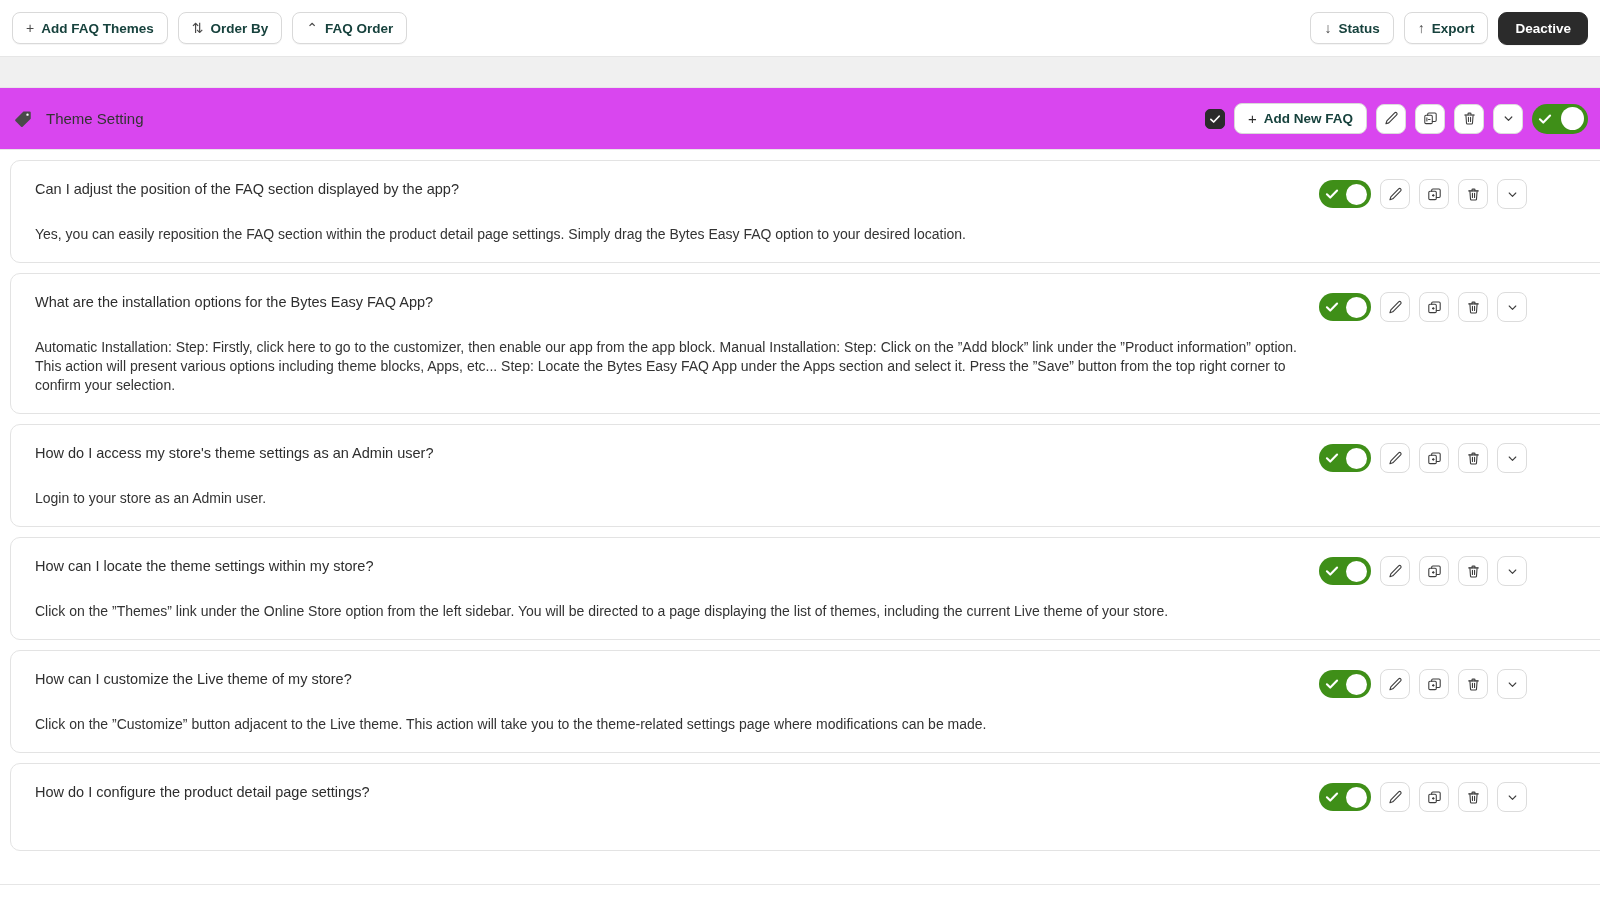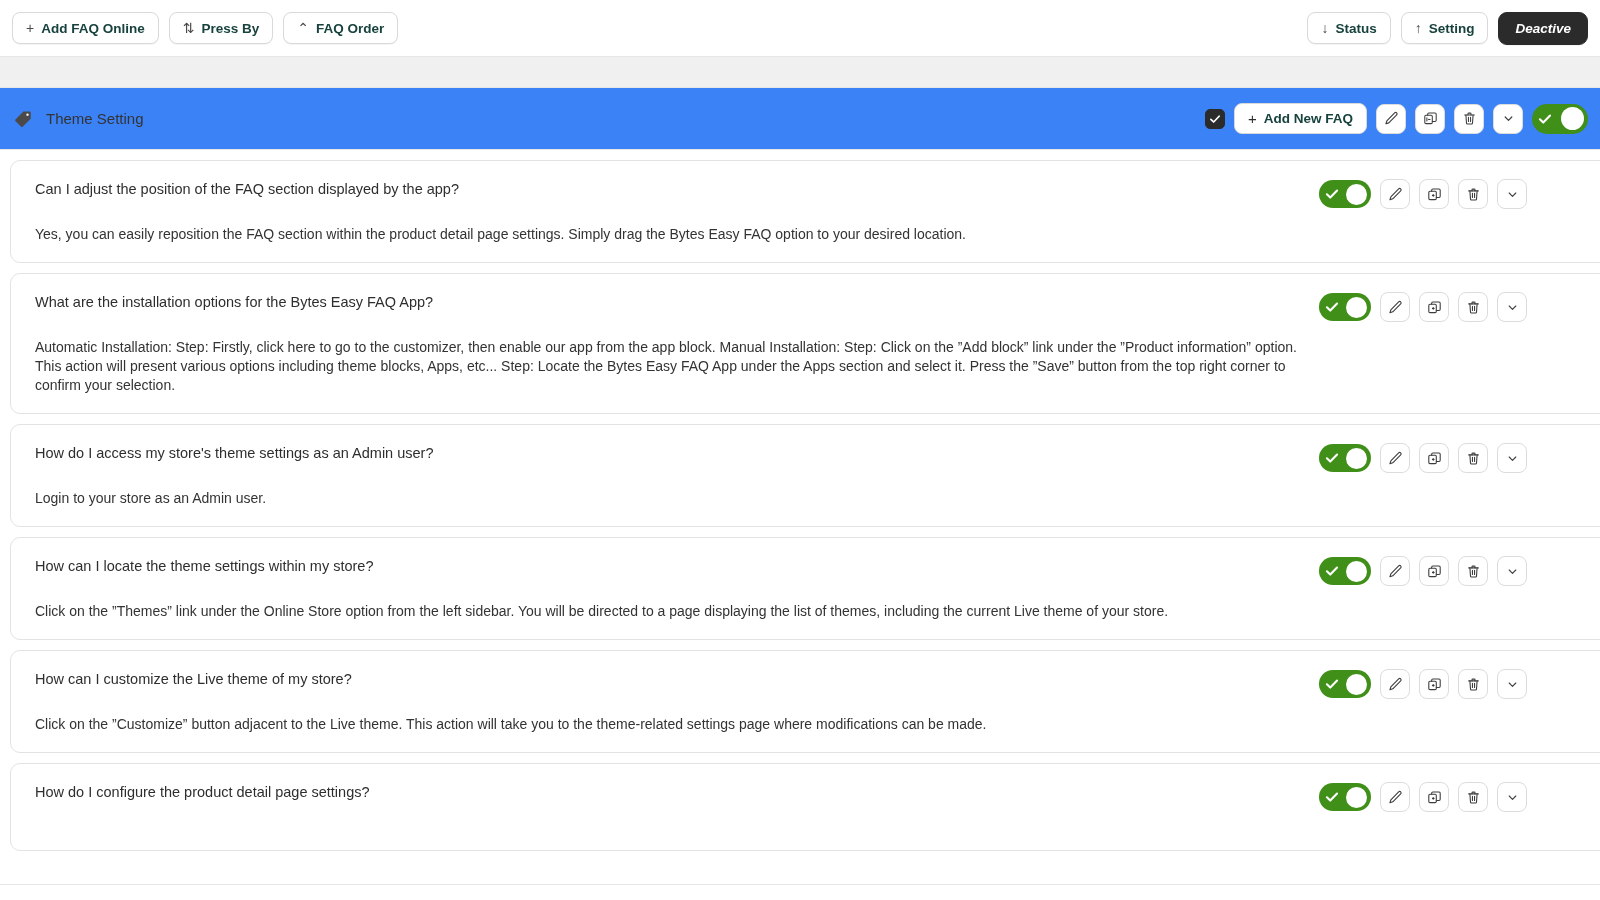--- a/index.html
+++ b/index.html
@@ -32,40 +32,40 @@
     color: #17423d;
     white-space: nowrap;
     cursor: pointer;
     box-shadow: 0 1px 0 rgba(0,0,0,0.04);
   }
   .btn .gl { font-size: 14px; line-height: 1; color: #4a4a4a; font-weight: normal; }
   .btn.dark {
     background: #2b2b2b; border-color: #2b2b2b; color: #ffffff;
     border-radius: 9px; padding: 0 16px; height: 33px;
   }
-  .btn-deactive { position: relative; font-style: italic; }
+  .btn-deactive { position: relative; }
 
   .tb-gap {
     position: absolute; left:0; top: 57px; width: 1600px; height: 31px;
     background: #f0f0f0;
     border-bottom: 1px solid #e6e6e6;
   }
 
   
   .group-panel {
     position: absolute; left: 0; top: 88px; width: 1600px;
     background: #ffffff;
   }
   .group-header {
     position: relative;
     height: 62px;
     display: flex; align-items: center;
     padding: 0 12px 0 14px;
     border-bottom: 1px solid #e6e6e6;
-    background: #3b82f6;
+    background: #d946ef;
   }
   .group-title-wrap { display: flex; align-items: center; gap: 14px; }
   .tag-icon { width: 18px; height: 18px; display:block; }
   .group-title { font-size: 15px; color: #333333; }
 
   .group-actions { margin-left: auto; display: flex; align-items: center; gap: 9px; }
 
   .checkbox {
     width: 20px; height: 20px; border-radius: 5px;
     background: #2b2b2b; border: 1px solid #2b2b2b;
@@ -140,45 +140,45 @@
 </head>
 <body>
 
 <div class="app">
 
   <div class="toolbar">
     <div class="tb-left">
 
       <button class="btn">
         <span class="gl">+</span>
-        <span>Add FAQ Online</span>
+        <span>Add FAQ Themes</span>
       </button>
 
       <button class="btn">
         <span class="gl">⇅</span>
-        <span>Press By</span>
+        <span>Order By</span>
       </button>
 
       <button class="btn">
         <span class="gl">⌃</span>
         <span>FAQ Order</span>
       </button>
 
     </div>
 
     <div class="tb-right">
 
       <button class="btn">
         <span class="gl">↓</span>
         <span>Status</span>
       </button>
 
       <button class="btn">
         <span class="gl">↑</span>
-        <span>Setting</span>
+        <span>Export</span>
       </button>
 
       <button class="btn dark btn-deactive">
         <span>Deactive</span>
       </button>
 
     </div>
   </div>
 
   <div class="tb-gap"></div>

